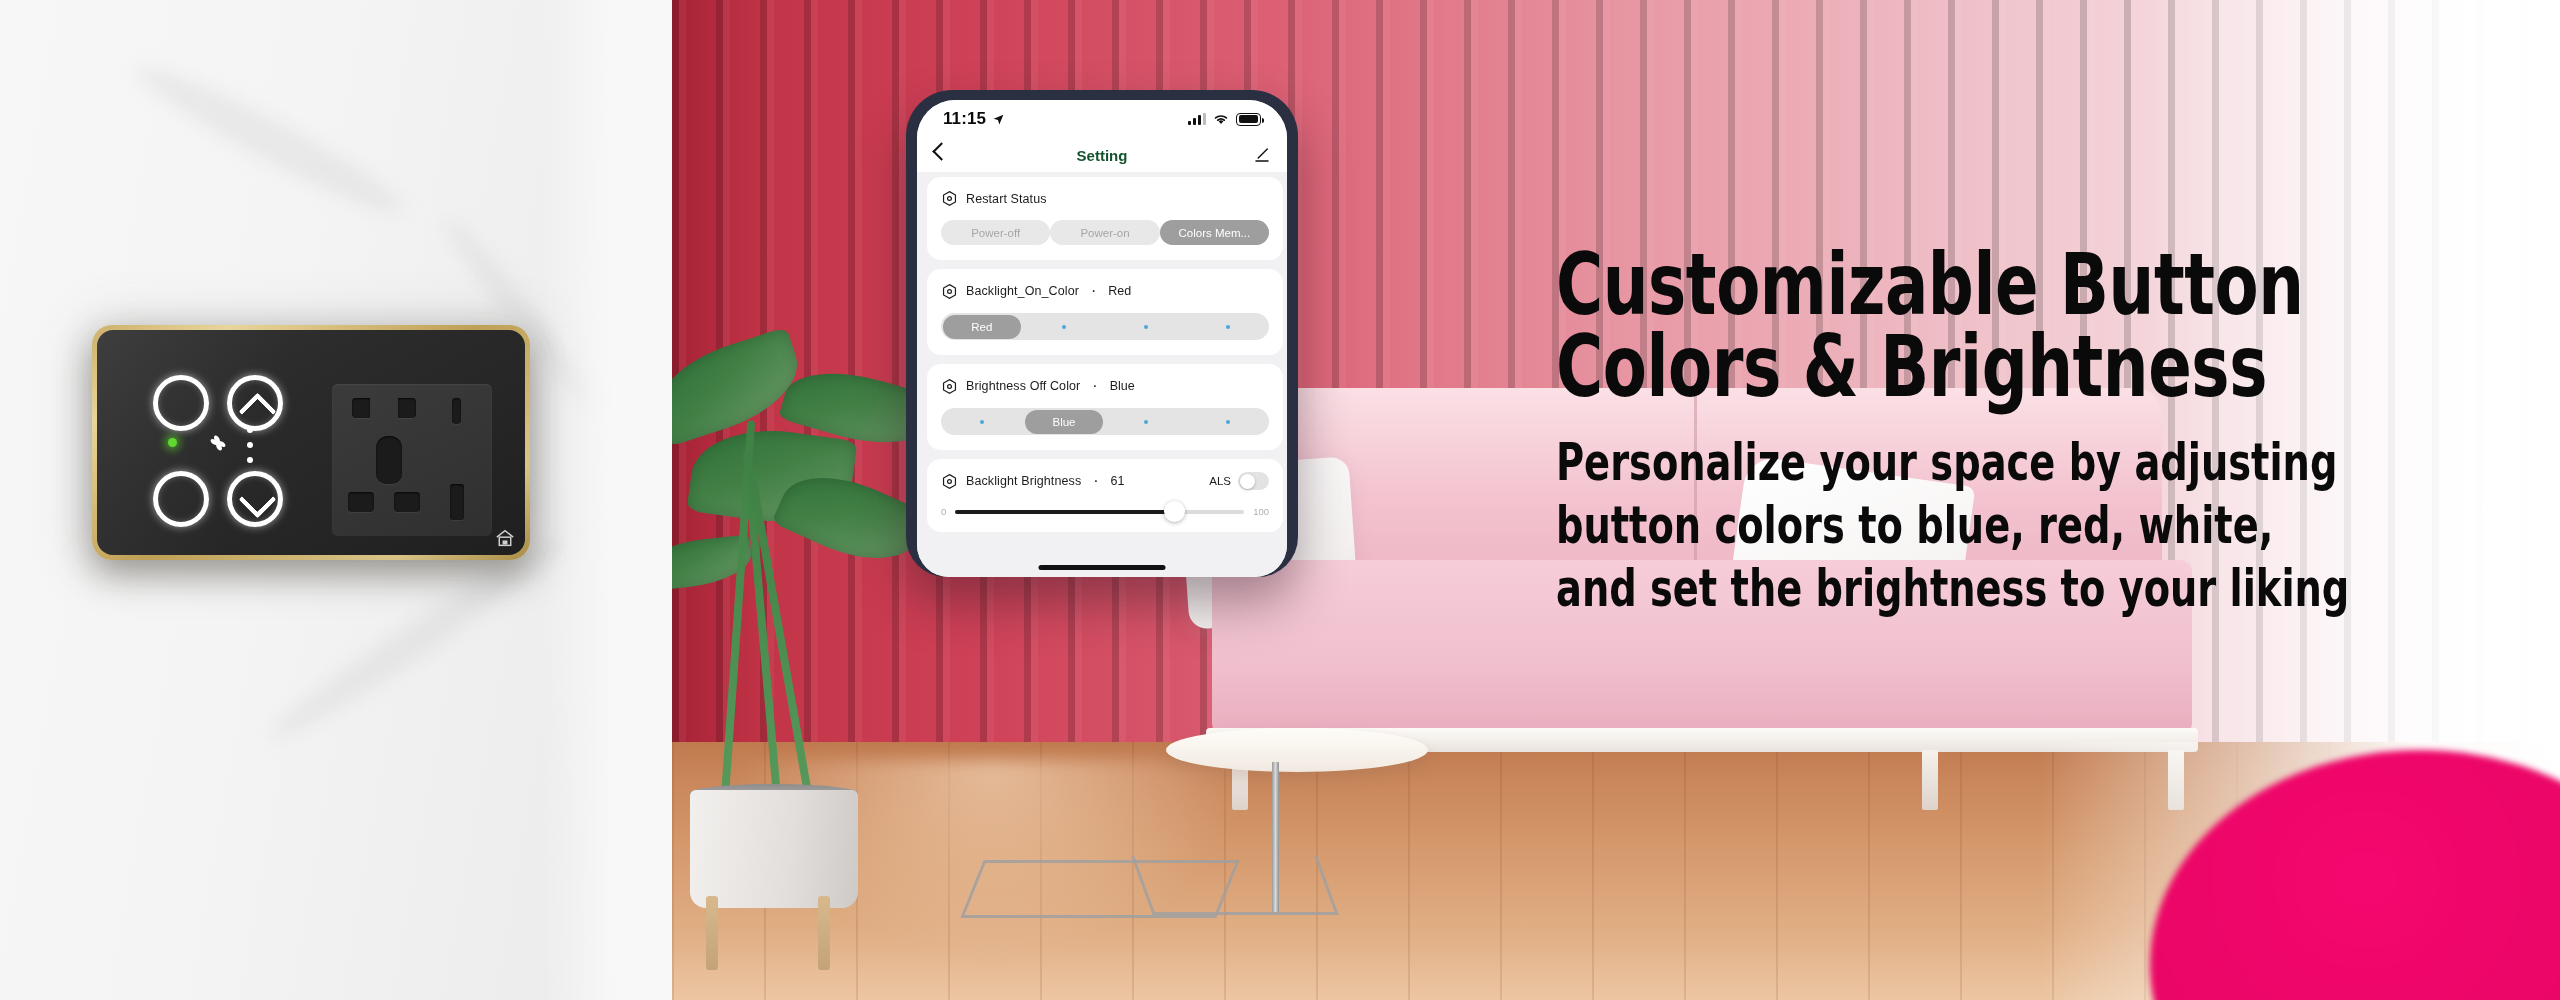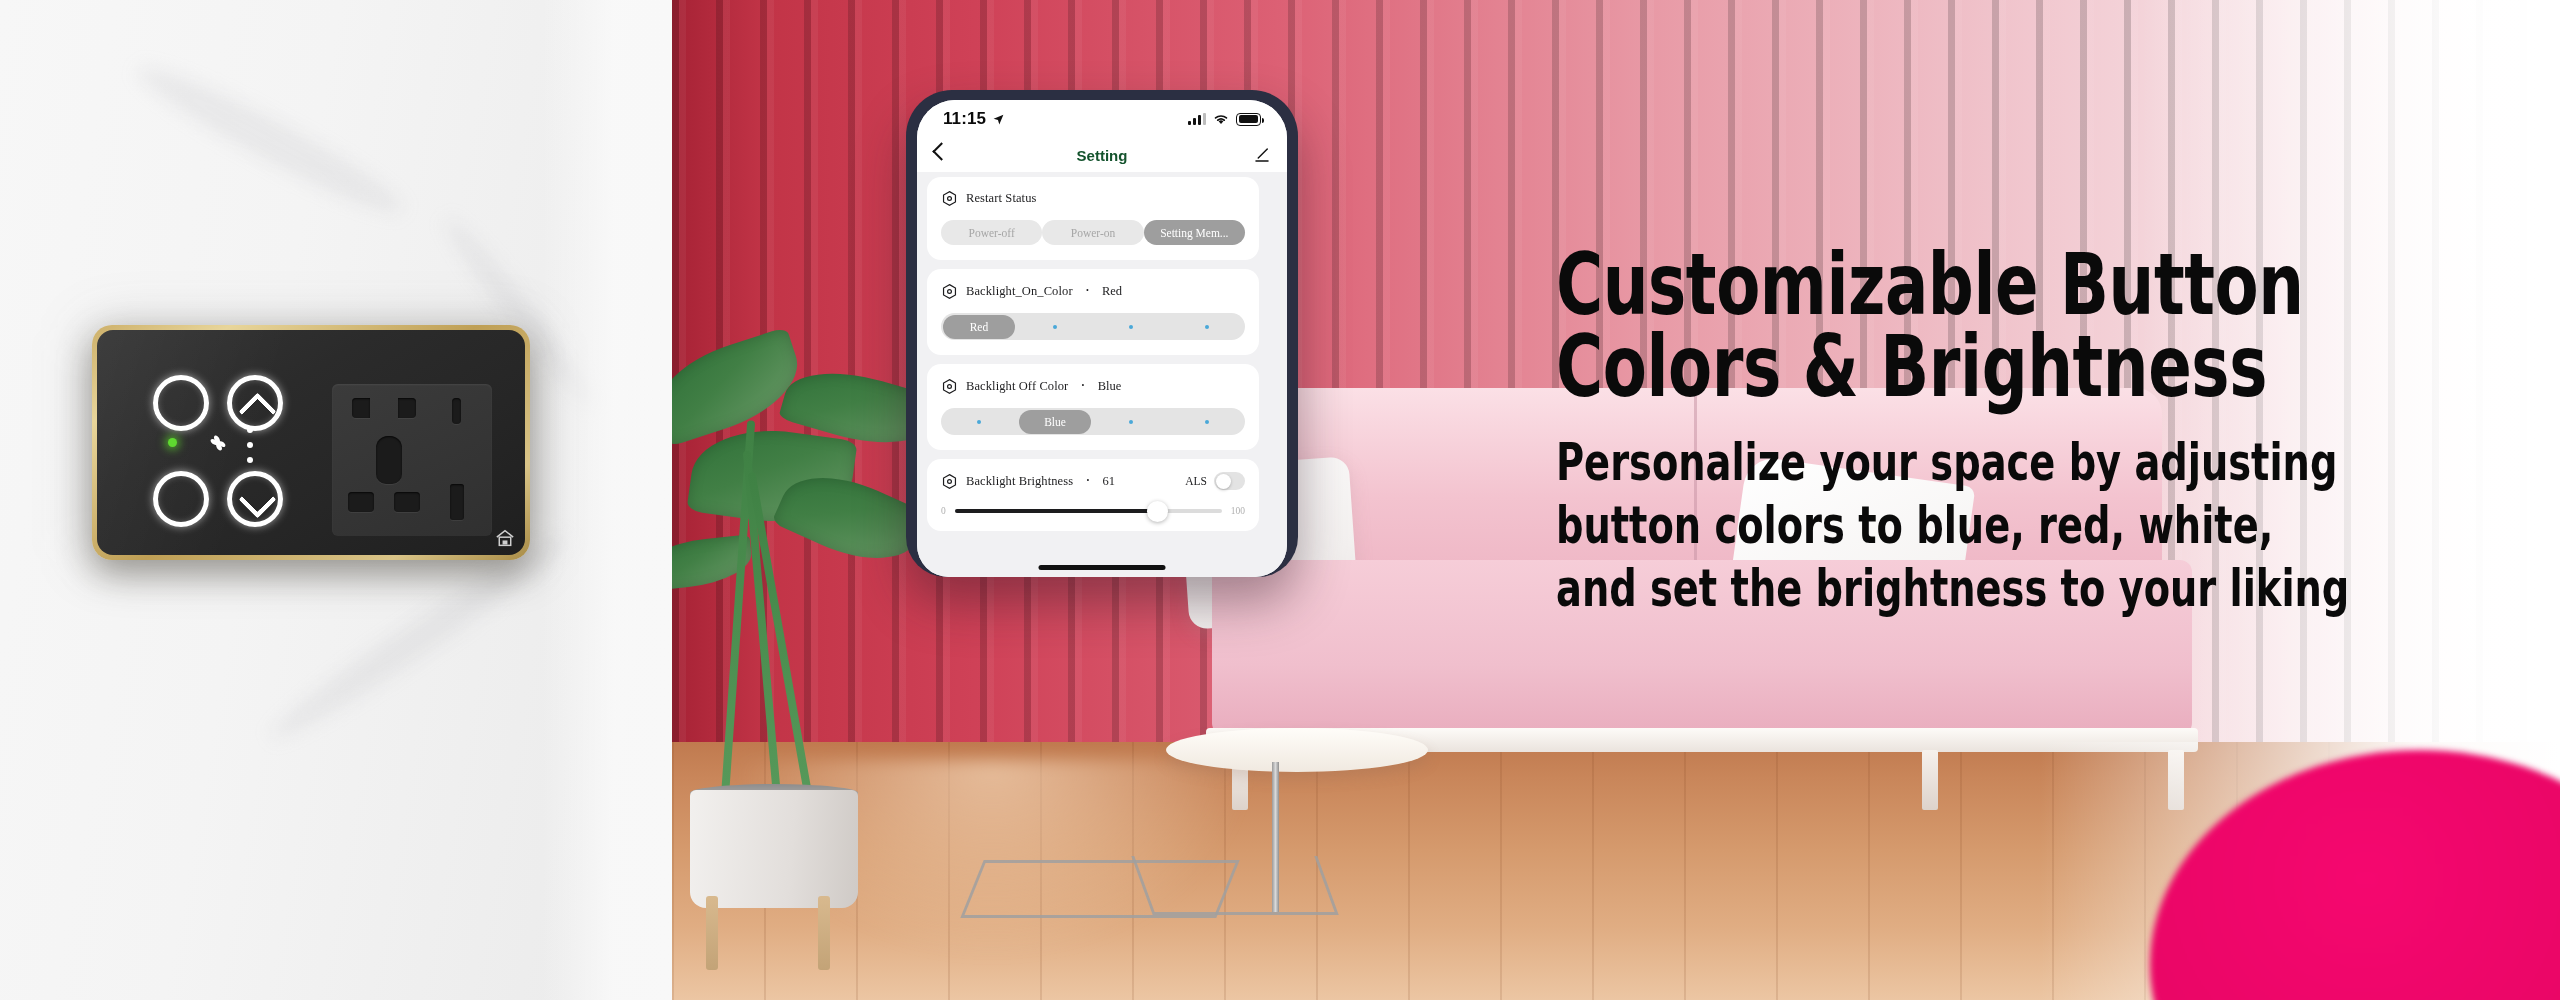--- a/index.html
+++ b/index.html
@@ -132,21 +132,21 @@
   .batt:after{content:"";position:absolute;right:-3.5px;top:4px;width:2px;height:5px;background:#111;border-radius:0 2px 2px 0;}
 
   .navbar{position:relative;display:flex;align-items:center;justify-content:center;
     height:34px;background:#fff;}
   .nav-title{font-size:15px;font-weight:700;color:#14532d;}
   .nav-back{position:absolute;left:18px;top:7px;width:11px;height:11px;
     border-left:2.4px solid #111;border-bottom:2.4px solid #111;transform:rotate(45deg);}
   .nav-edit{position:absolute;right:16px;top:8px;width:18px;height:18px;}
 
   .scroller{height:415px;overflow:hidden;background:#f1f1f3;padding-top:5px;}
-  .card{background:#fff;border-radius:14px;margin:0 28px 9px 10px;padding:13px 14px 15px 14px;font-family:Liberation Serif, serif;}
+  .card{background:#fff;border-radius:14px;margin:0 4px 9px 10px;padding:13px 14px 15px 14px;}
   .card-head{display:flex;align-items:center;gap:8px;margin-bottom:13px;}
   .hex-icon{width:17px;height:17px;flex:0 0 17px;}
   .card-label{font-size:12.5px;color:#1c1c1e;letter-spacing:.1px;}
   .card-dot{color:#1c1c1e;margin:0 4px;}
   .card-val{font-size:12.5px;color:#1c1c1e;}
 
   .pills{display:flex;}
   .pill{flex:1;height:25px;border-radius:13px;display:flex;align-items:center;justify-content:center;
     font-size:11.5px;background:#e8e8e8;color:#a6a6a6;white-space:nowrap;overflow:hidden;}
   .pill.sel{background:#9e9e9e;color:#fff;}
@@ -336,21 +336,21 @@
           <div class="card-head">
             <svg class="hex-icon" viewBox="0 0 24 24">
               <path d="M12 2.3 L20.4 7.1 V16.9 L12 21.7 L3.6 16.9 V7.1 Z" fill="none" stroke="#1c1c1e" stroke-width="1.7"></path>
               <circle cx="12" cy="12" r="2.7" fill="none" stroke="#1c1c1e" stroke-width="1.7"></circle>
             </svg>
             <span class="card-label">Restart Status</span>
           </div>
           <div class="pills">
             <div class="pill">Power-off</div>
             <div class="pill">Power-on</div>
-            <div class="pill sel">Setting Mem...</div>
+            <div class="pill sel">Colors Mem...</div>
           </div>
         </div>
 
         <div class="card">
           <div class="card-head">
             <svg class="hex-icon" viewBox="0 0 24 24">
               <path d="M12 2.3 L20.4 7.1 V16.9 L12 21.7 L3.6 16.9 V7.1 Z" fill="none" stroke="#1c1c1e" stroke-width="1.7"></path>
               <circle cx="12" cy="12" r="2.7" fill="none" stroke="#1c1c1e" stroke-width="1.7"></circle>
             </svg>
             <span class="card-label">Backlight_On_Color</span>
@@ -371,21 +371,21 @@
             <div class="knob" style="left:1.5px;">Red</div>
           </div>
         </div>
 
         <div class="card">
           <div class="card-head">
             <svg class="hex-icon" viewBox="0 0 24 24">
               <path d="M12 2.3 L20.4 7.1 V16.9 L12 21.7 L3.6 16.9 V7.1 Z" fill="none" stroke="#1c1c1e" stroke-width="1.7"></path>
               <circle cx="12" cy="12" r="2.7" fill="none" stroke="#1c1c1e" stroke-width="1.7"></circle>
             </svg>
-            <span class="card-label">Backlight Off Color</span>
+            <span class="card-label">Brightness Off Color</span>
             <span class="card-dot">·</span>
             <span class="card-val">Blue</span>
           </div>
           <div class="seg">
             <div class="slot">
                 <span class="bluedot"></span>
               </div>
             <div class="slot"></div>
             <div class="slot">
                 <span class="bluedot"></span>

